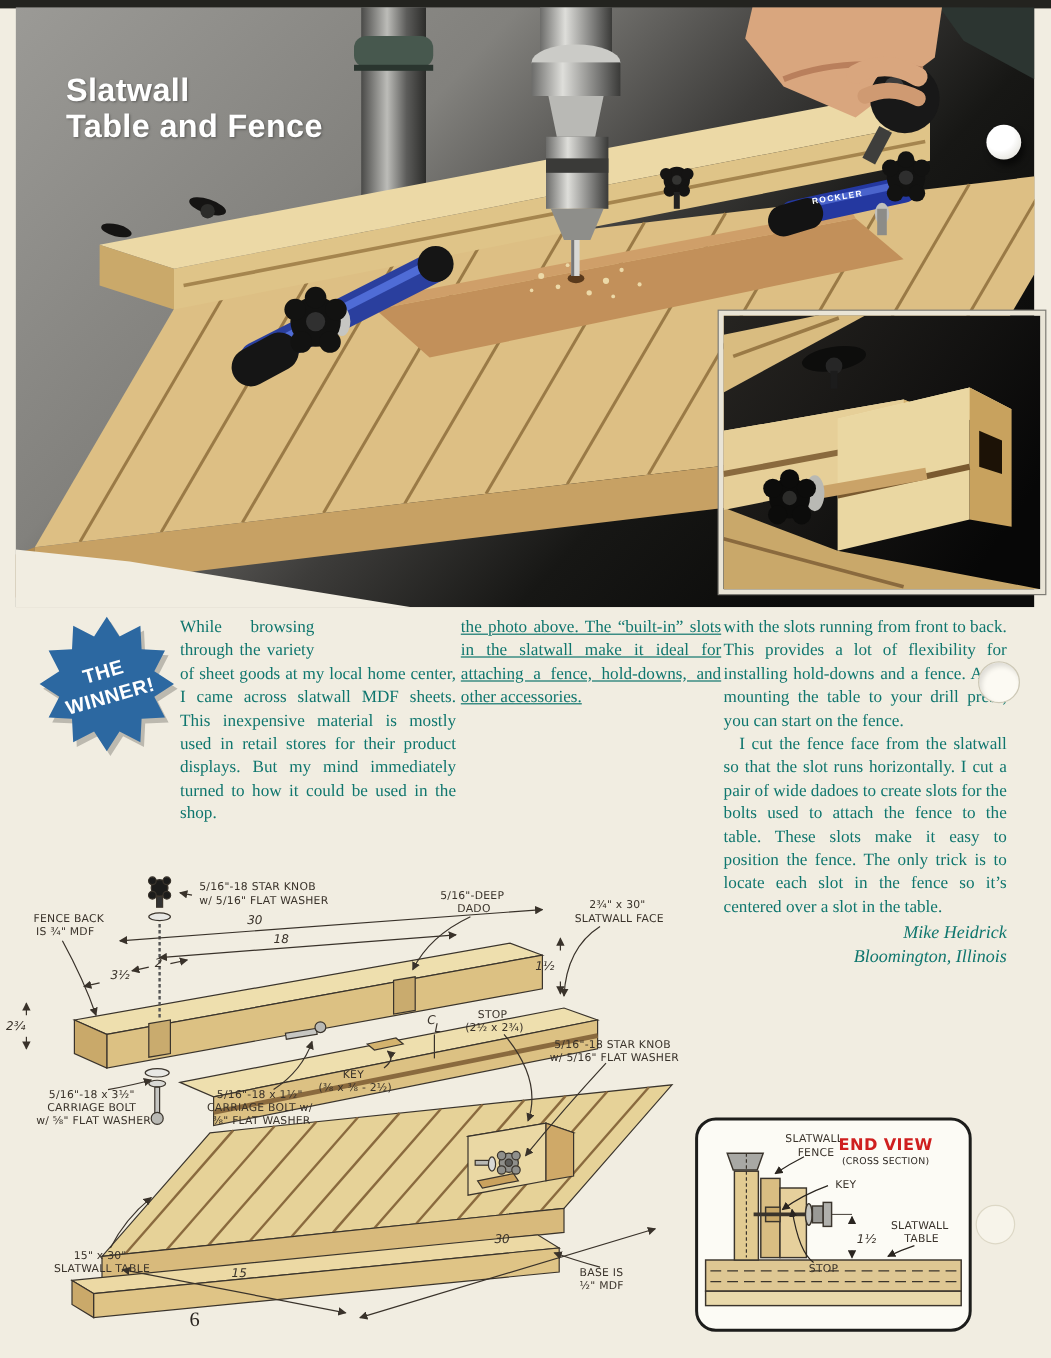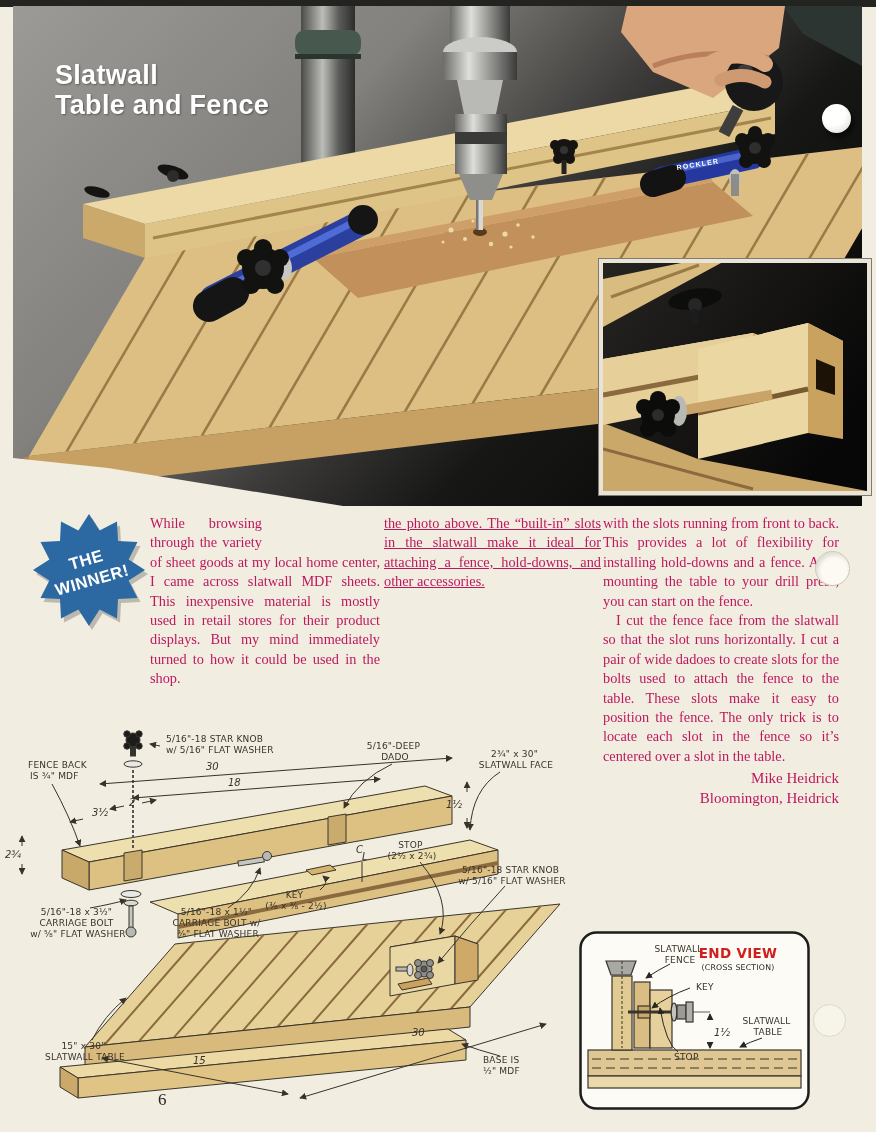--- a/index.html
+++ b/index.html
@@ -7,29 +7,29 @@
         font-family:"Liberation Serif",serif;}
   .top-edge{position:absolute;left:0;top:0;width:876px;height:7px;background:#23231f;}
   .photo-main{position:absolute;left:13px;top:6px;width:849px;height:500px;}
   .photo-title{position:absolute;left:55px;top:60px;color:#fff;
         font-family:"Liberation Sans",sans-serif;font-weight:800;font-size:27px;line-height:1.12;
         letter-spacing:.3px;text-shadow:1px 1px 2px rgba(0,0,0,.35);}
   .inset-photo{position:absolute;left:599px;top:259px;width:264px;height:228px;
         border:4px solid #e9e4d6;box-shadow:0 0 0 1px #7d7b74;}
   .badge{position:absolute;left:26px;top:512px;width:132px;height:120px;}
   .badge text{font-family:"Liberation Sans",sans-serif;font-weight:800;fill:#fff;font-size:16.5px;letter-spacing:.5px;}
-  .col{position:absolute;top:514px;font-size:14.3px;line-height:19.4px;color:#be185d;
+  .col{position:absolute;top:514px;font-size:14.3px;line-height:19.4px;color:#0f766e;
         text-align:justify;}
   .col p{margin:0;}
   .col p.ind{text-indent:13px;}
   .col1{left:150px;width:230px;height:208px;}
   .col2{left:384px;width:217px;height:212px;text-decoration:underline;}
   .col3{left:603px;width:236px;height:420px;}
   .intrude{float:right;width:118px;height:20px;}
-  .author{text-align:right;font-size:15px;line-height:20px;margin-top:2px;}
+  .author{text-align:right;font-style:italic;font-size:15px;line-height:20px;margin-top:2px;}
   .diagram{position:absolute;left:0;top:722px;width:585px;height:400px;}
   .endview{position:absolute;left:578px;top:930px;width:234px;height:182px;}
   .dl{font-family:"DejaVu Sans",sans-serif;font-size:9px;fill:#39322a;letter-spacing:.2px;}
   .dd{font-family:"DejaVu Sans",sans-serif;font-size:10px;font-style:italic;fill:#39322a;}
   .ev-red{font-family:"DejaVu Sans",sans-serif;font-weight:bold;font-size:13.5px;fill:#cf1f1f;letter-spacing:.3px;}
   .ev-sub{font-family:"DejaVu Sans",sans-serif;font-size:7.8px;fill:#2a2520;letter-spacing:.2px;}
   .pagenum{position:absolute;left:158px;top:1090px;font-size:17px;color:#2a2520;}
   .hole{position:absolute;border-radius:50%;}
   .hole1{left:822px;top:104px;width:29px;height:29px;
         background:radial-gradient(circle at 38% 32%,#ffffff 45%,#d8d6cc);box-shadow:3px 5px 5px rgba(0,0,0,.55);}
@@ -261,21 +261,21 @@
     <p>While browsing through the variety of sheet goods at my local home center, I came across slatwall MDF sheets. This inexpensive material is mostly used in retail stores for their product displays. But my mind immediately turned to how it could be used in the shop.</p>
   </div>
   <div class="col col2">
     <p>the photo above. The “built-in” slots in the slatwall make it ideal for attaching a fence, hold-downs, and other accessories.</p>
   </div>
   <div class="col col3">
     <p>with the slots running from front to back. This provides a lot of flexibility for installing hold-downs and a fence. After mounting the table to your drill press, you can start on the fence.</p>
     <p class="ind">I cut the fence face from the slatwall so that the slot runs horizontally. I cut a pair of wide dadoes to create slots for the bolts used to attach the fence to the table. These slots make it easy to position the fence. The only trick is to locate each slot in the fence so it’s centered over a slot in the table.</p>
     <div class="author">
       <div>Mike Heidrick</div>
-      <div>Bloomington, Heidrick</div>
+      <div>Bloomington, Illinois</div>
     </div>
   </div>
 
   <div class="diagram">
     <svg width="585" height="400" viewBox="0 0 585 400">
       <defs>
         <marker id="ar" viewBox="0 0 8 8" refX="7" refY="4" markerWidth="7" markerHeight="7" orient="auto-start-reverse">
           <path d="M0,0L8,4L0,8z" fill="#39322a"></path>
         </marker>
       </defs>

